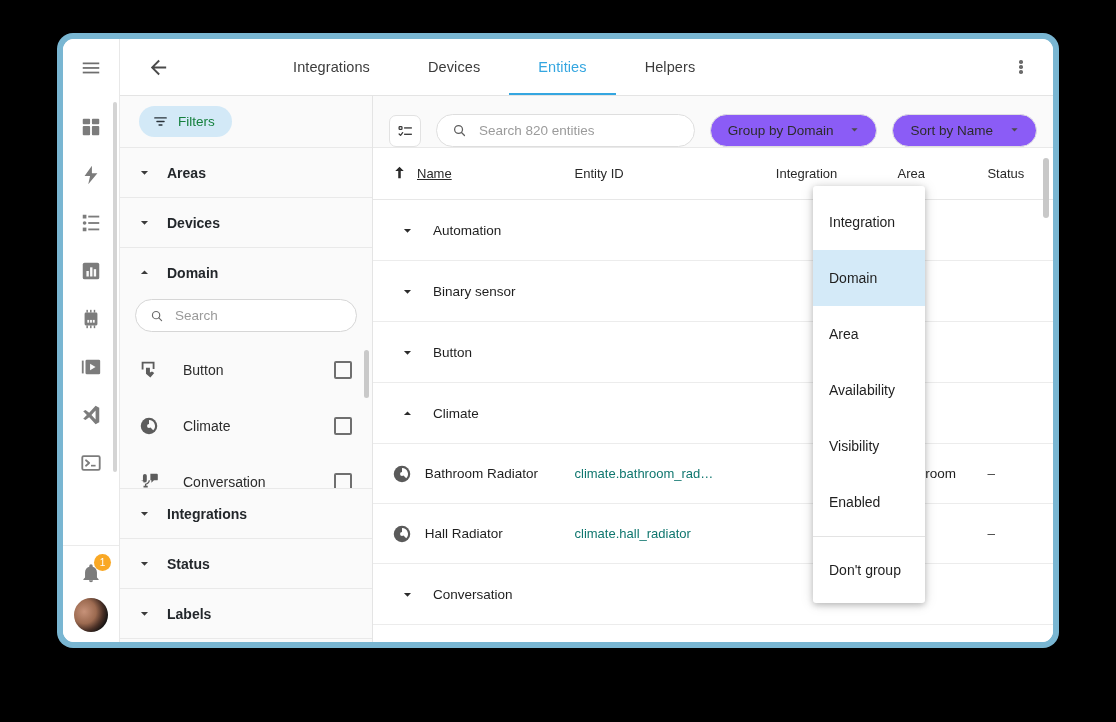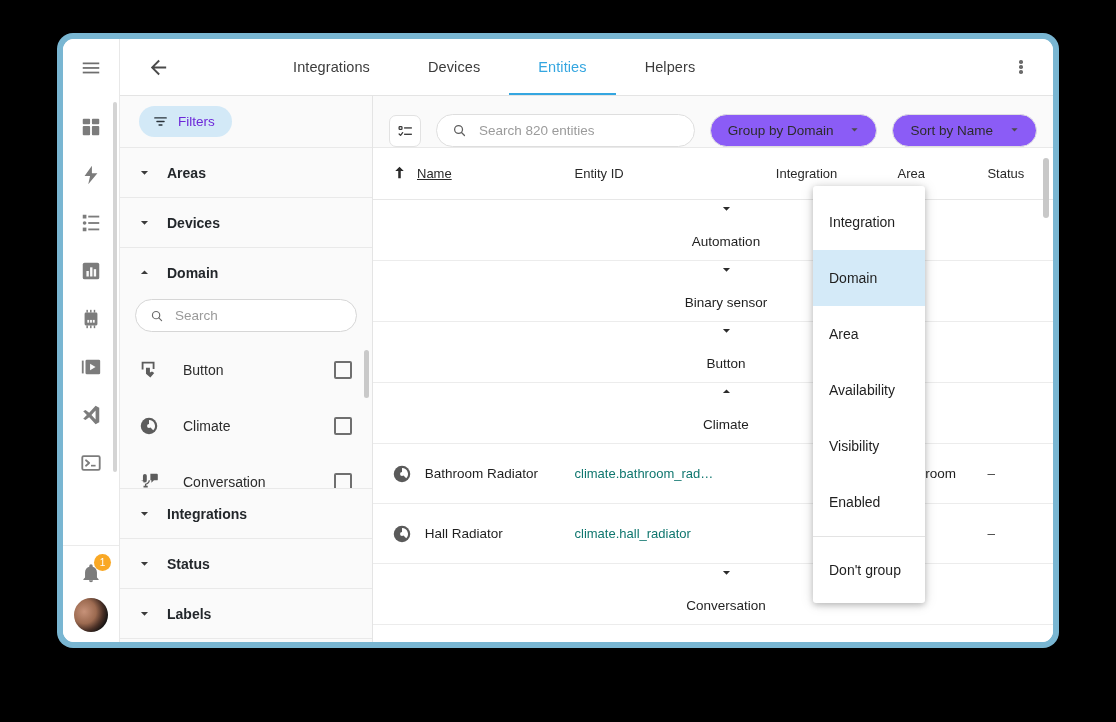--- a/index.html
+++ b/index.html
@@ -179,21 +179,21 @@
     background: #fafafa;
   }
   #filters-chip {
     display: inline-flex;
     align-items: center;
     gap: 9px;
     height: 31px;
     padding: 0 17px 0 13px;
     border-radius: 16px;
     background: #d3e9f7;
-    color: #6d28d9;
+    color: #15803d;
     font-size: 13.5px;
     cursor: pointer;
     border: none;
   }
   #filter-sections { flex: 1; overflow: hidden; }
   .fsection {
     border-bottom: 1px solid #e9e9e9;
   }
   .fsection-head {
     height: 49px;
@@ -338,21 +338,20 @@
 
   .group-row {
     height: 61px;
     display: flex;
     align-items: center;
     padding-left: 26px;
     gap: 17px;
     border-bottom: 1px solid #ececec;
     cursor: pointer;
     background: #ffffff;
-    flex-direction: column;
   }
   .group-label { font-size: 13.5px; color: #1f1f1f; }
 
   .entity-row {
     height: 60px;
     display: flex;
     align-items: center;
     padding-left: 18px;
     border-bottom: 1px solid #ececec;
     background: #ffffff;

